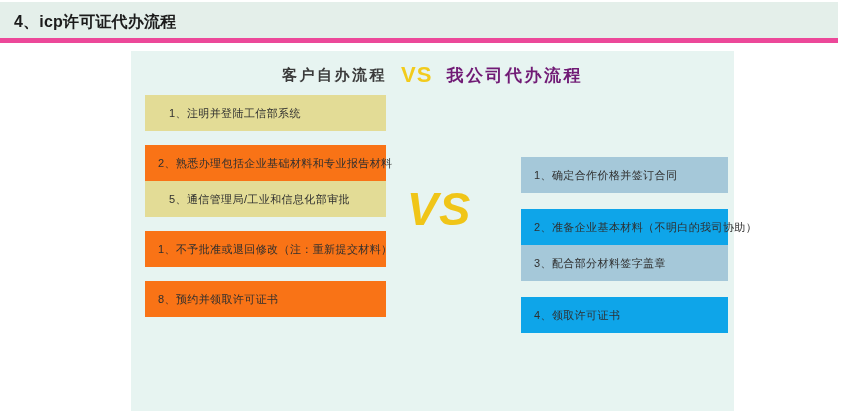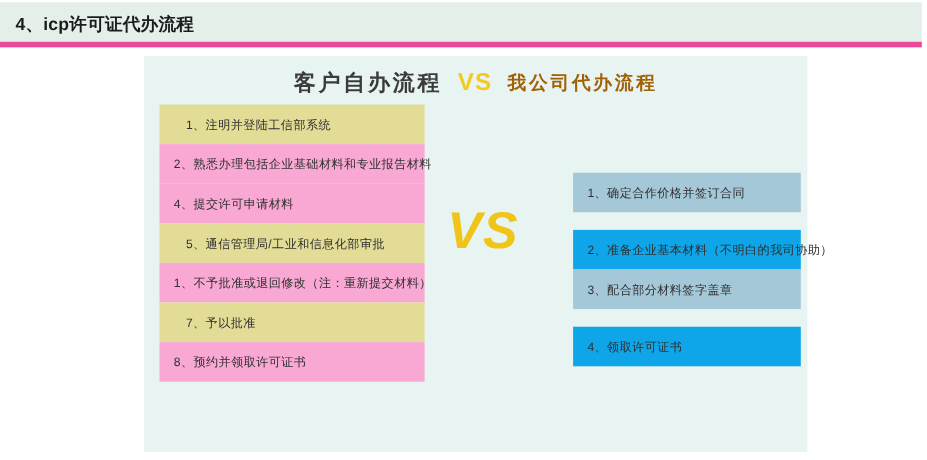--- a/index.html
+++ b/index.html
@@ -54,39 +54,39 @@
     top: 7px;
     width: 603px;
     height: 34px;
     display: flex;
     align-items: center;
     justify-content: center;
     gap: 14px;
   }
   #heading-left-label {
     font-family: "Liberation Serif", "DejaVu Serif", serif;
-    font-size: 20px;
+    font-size: 15px;
     font-weight: bold;
     color: #3b3b3b;
     letter-spacing: 2.5px;
     white-space: nowrap;
   }
   #heading-vs-small {
     font-family: "Liberation Sans", "DejaVu Sans", sans-serif;
     font-size: 22px;
     font-weight: bold;
     color: #f2cb1c;
     letter-spacing: 1px;
     white-space: nowrap;
   }
   #heading-right-label {
     font-family: "Liberation Serif", "DejaVu Serif", serif;
     font-size: 17px;
     font-weight: bold;
-    color: #a16207;
+    color: #701a75;
     letter-spacing: 2.5px;
     white-space: nowrap;
   }
 
   
   #client-flow-list {
     position: absolute;
     left: 14px;
     top: 44px;
     width: 241px;
@@ -96,21 +96,21 @@
     display: flex;
     align-items: center;
     padding-left: 13px;
     padding-right: 6px;
     font-size: 11px;
     color: #2f2f2f;
     letter-spacing: 0.4px;
     white-space: nowrap;
   }
   #client-flow-list .flow-row.odd  { background: #e3dc96; padding-left: 24px; }
-  #client-flow-list .flow-row.even { background: #f9a8d4; }
+  #client-flow-list .flow-row.even { background: #f97316; margin-top: 14px; }
 
   
   #center-vs {
     position: absolute;
     left: 258px;
     top: 134px;
     width: 100px;
     text-align: center;
     font-family: "Liberation Sans", "DejaVu Sans", sans-serif;
     font-size: 47px;
@@ -143,24 +143,22 @@
 
   <div id="panel-heading-row">
     <span id="heading-left-label">客户自办流程</span>
     <span id="heading-vs-small">VS</span>
     <span id="heading-right-label">我公司代办流程</span>
   </div>
 
   <div id="client-flow-list">
     <div class="flow-row odd">1、注明并登陆工信部系统</div>
     <div class="flow-row even">2、熟悉办理包括企业基础材料和专业报告材料</div>
-    <div class="flow-row even">4、提交许可申请材料</div>
     <div class="flow-row odd">5、通信管理局/工业和信息化部审批</div>
     <div class="flow-row even">1、不予批准或退回修改（注：重新提交材料）</div>
-    <div class="flow-row odd">7、予以批准</div>
     <div class="flow-row even">8、预约并领取许可证书</div>
   </div>
 
   <div id="center-vs">VS</div>
 
   <div id="company-flow-list">
     <div class="flow-row odd">1、确定合作价格并签订合同</div>
     <div class="flow-row even">2、准备企业基本材料（不明白的我司协助）</div>
     <div class="flow-row odd">3、配合部分材料签字盖章</div>
     <div class="flow-row even">4、领取许可证书</div>

